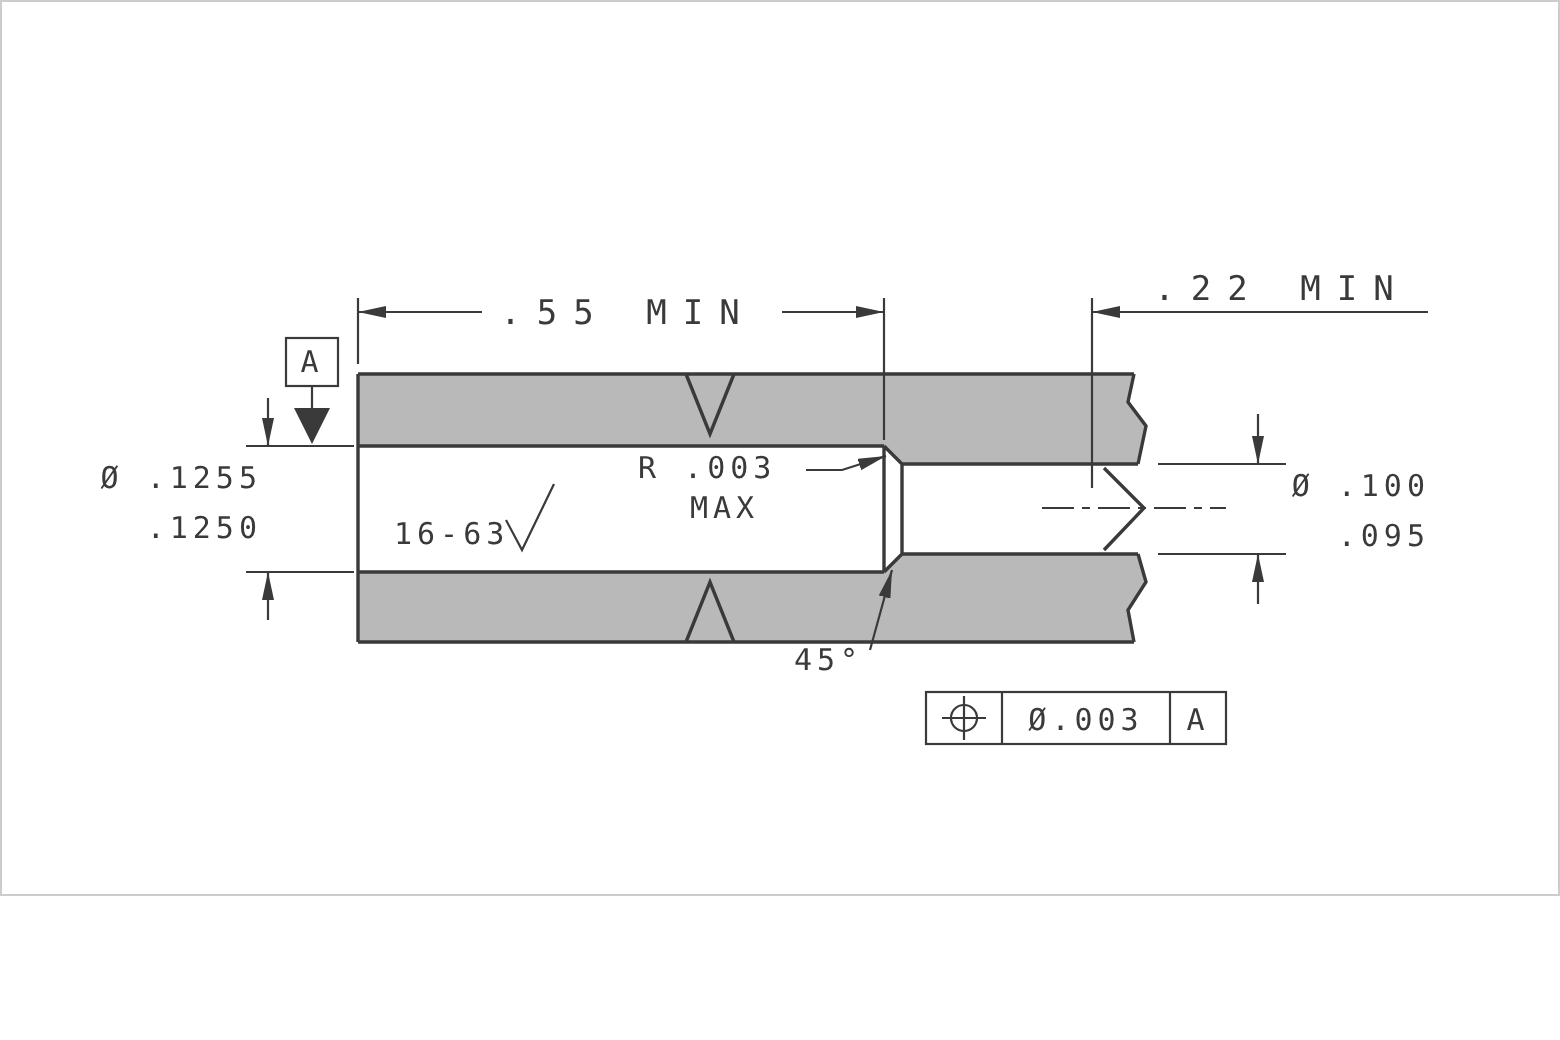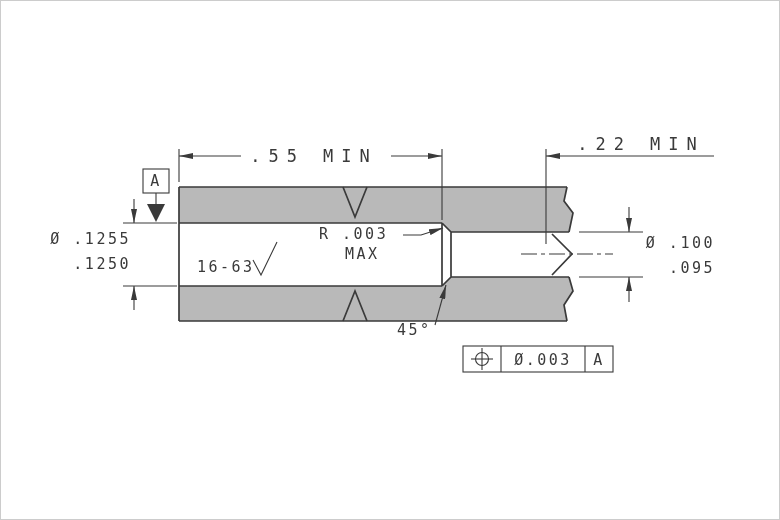--- a/index.html
+++ b/index.html
@@ -1,18 +1,18 @@
 <!DOCTYPE html>
 <html><head>
 <meta charset="utf-8">
 <style>
   html,body{margin:0;padding:0;background:#ffffff;}
   .canvas{
     position:relative;
-    width:780px;height:520px;
+    width:780px;height:448px;
     box-sizing:border-box;
     background:#ffffff;
     border:1px solid #cccccc;
     font-family:"DejaVu Sans Mono", monospace;
   }
   svg{display:block;}
   .obj{stroke:#3a3a3a;stroke-width:1.7;fill:none;stroke-linecap:butt;stroke-linejoin:miter;}
   .thin{stroke:#3a3a3a;stroke-width:1.1;fill:none;}
   .cl{stroke:#3a3a3a;stroke-width:1.1;fill:none;stroke-dasharray:16 4 4 4;}
   .solid{fill:#3a3a3a;stroke:none;}

